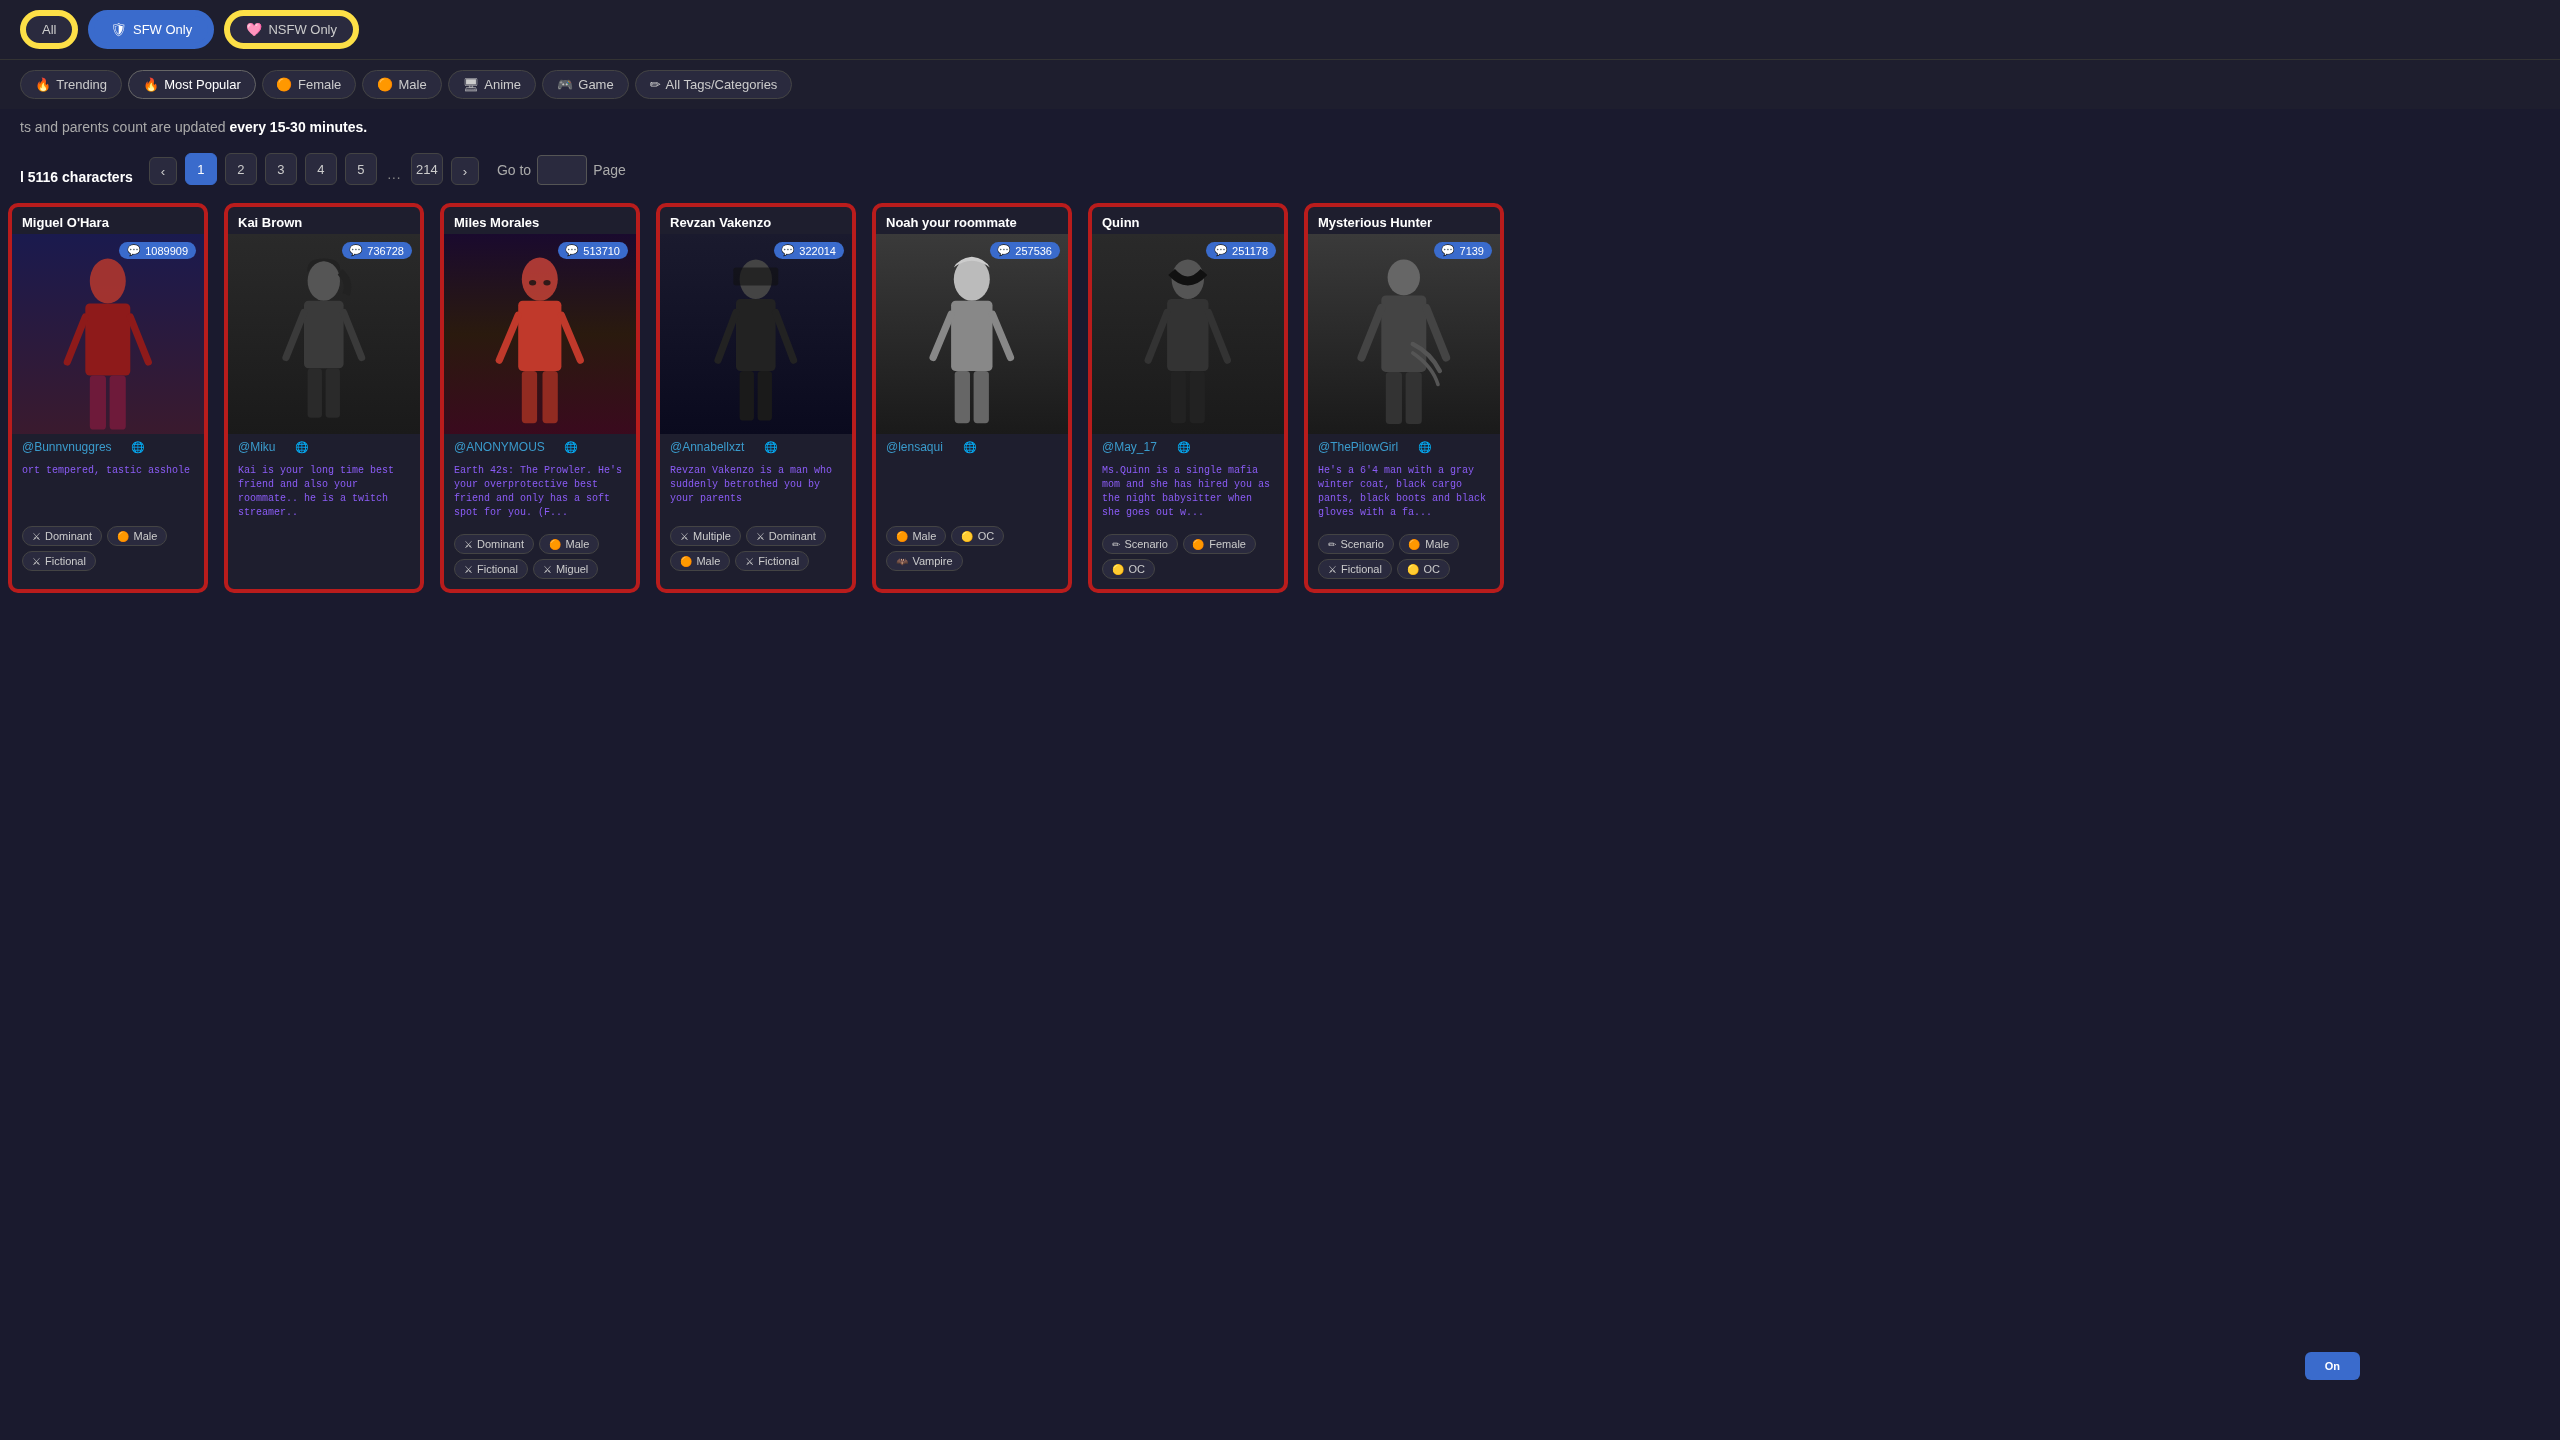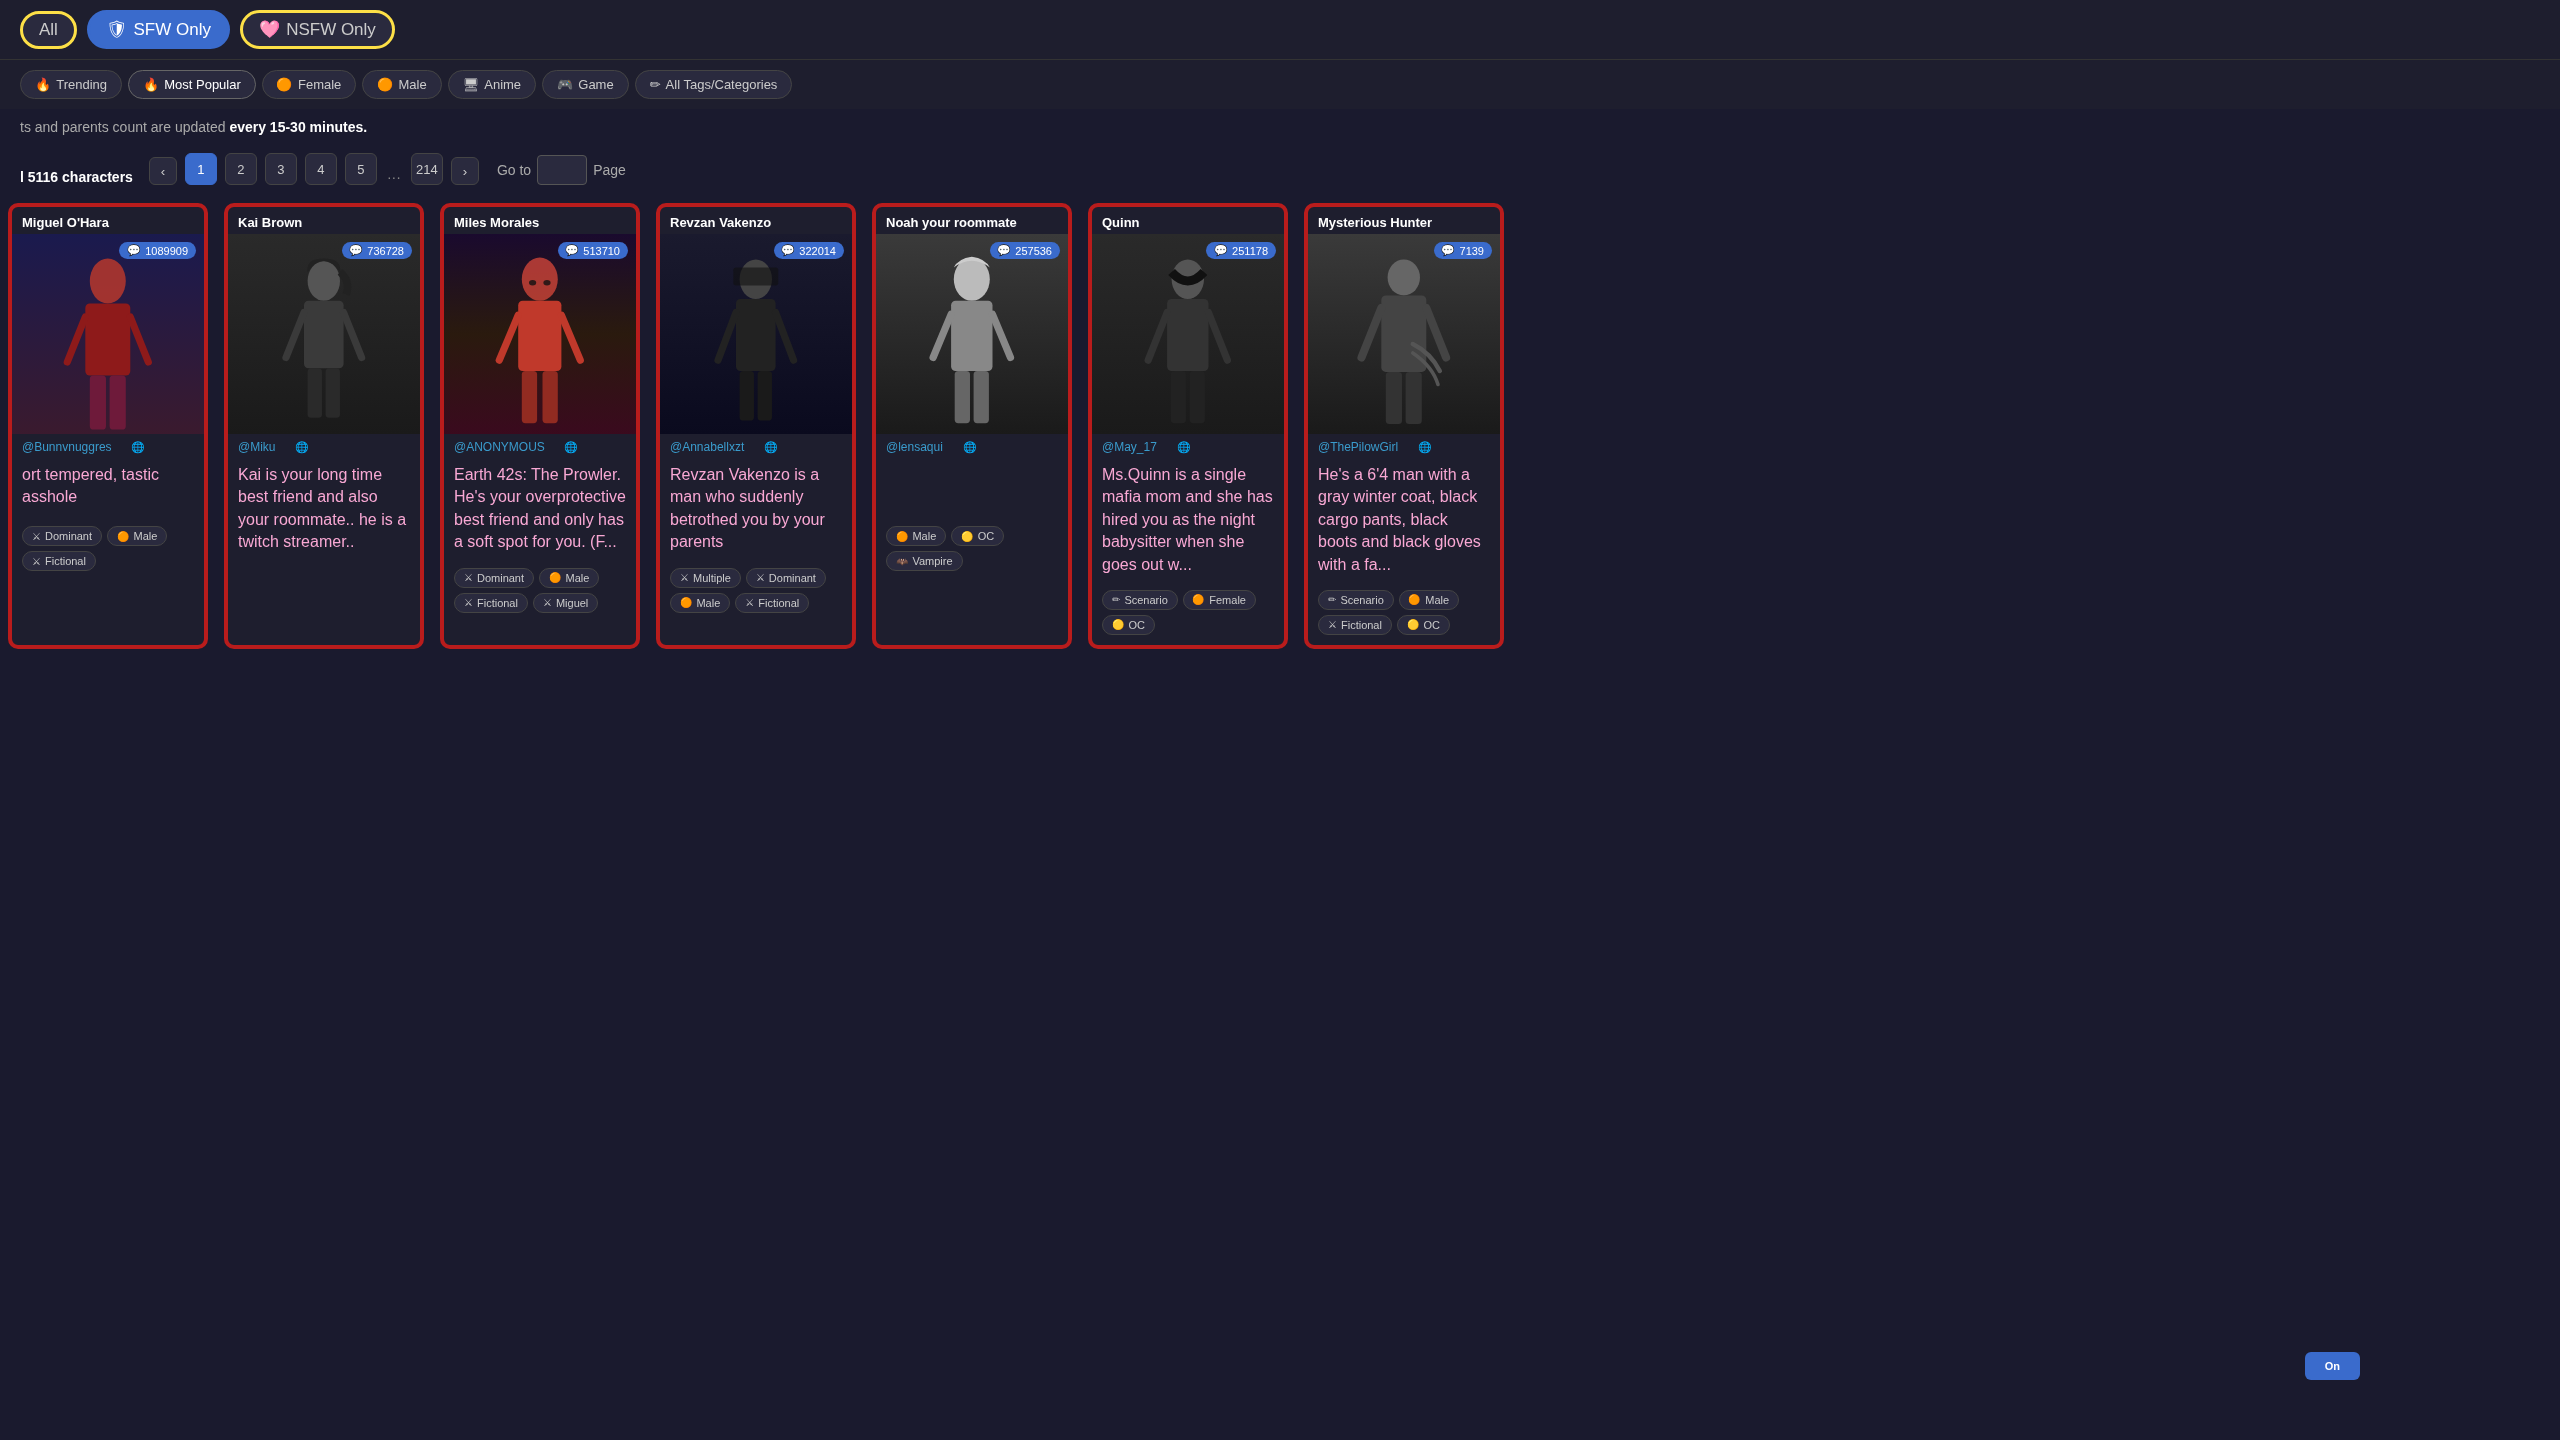--- a/index.html
+++ b/index.html
@@ -17,25 +17,25 @@
       padding: 10px 20px;
       display: flex;
       gap: 10px;
       align-items: center;
       border-bottom: 1px solid #333;
     }
 
     .filter-btn {
       padding: 6px 16px;
       border-radius: 20px;
-      border: 3px solid #fde047;
+      border: 6px solid #fde047;
       background: #2a2a3e;
       color: #ccc;
       cursor: pointer;
-      font-size: 17px;
+      font-size: 13px;
       display: flex;
       align-items: center;
       gap: 6px;
     }
 
     .filter-btn.active {
       background: #3a6bcc;
       border-color: #3a6bcc;
       color: #fff;
     }
@@ -202,25 +202,26 @@
       gap: 20px;
     }
 
     .creator-verified {
       color: #3a9bcc;
       font-size: 11px;
     }
 
     .card-desc {
       padding: 4px 10px 8px;
-      color: #f9a8d4;
-      font-size: 16px;
+      color: #8b5cf6;
+      font-size: 10px;
       line-height: 1.4;
       min-height: 60px;
       overflow: hidden;
+      font-family: Liberation Mono, monospace;
     }
 
     .card-tags {
       padding: 6px 10px 10px;
       display: flex;
       flex-wrap: wrap;
       gap: 5px;
     }
 
     .tag {

